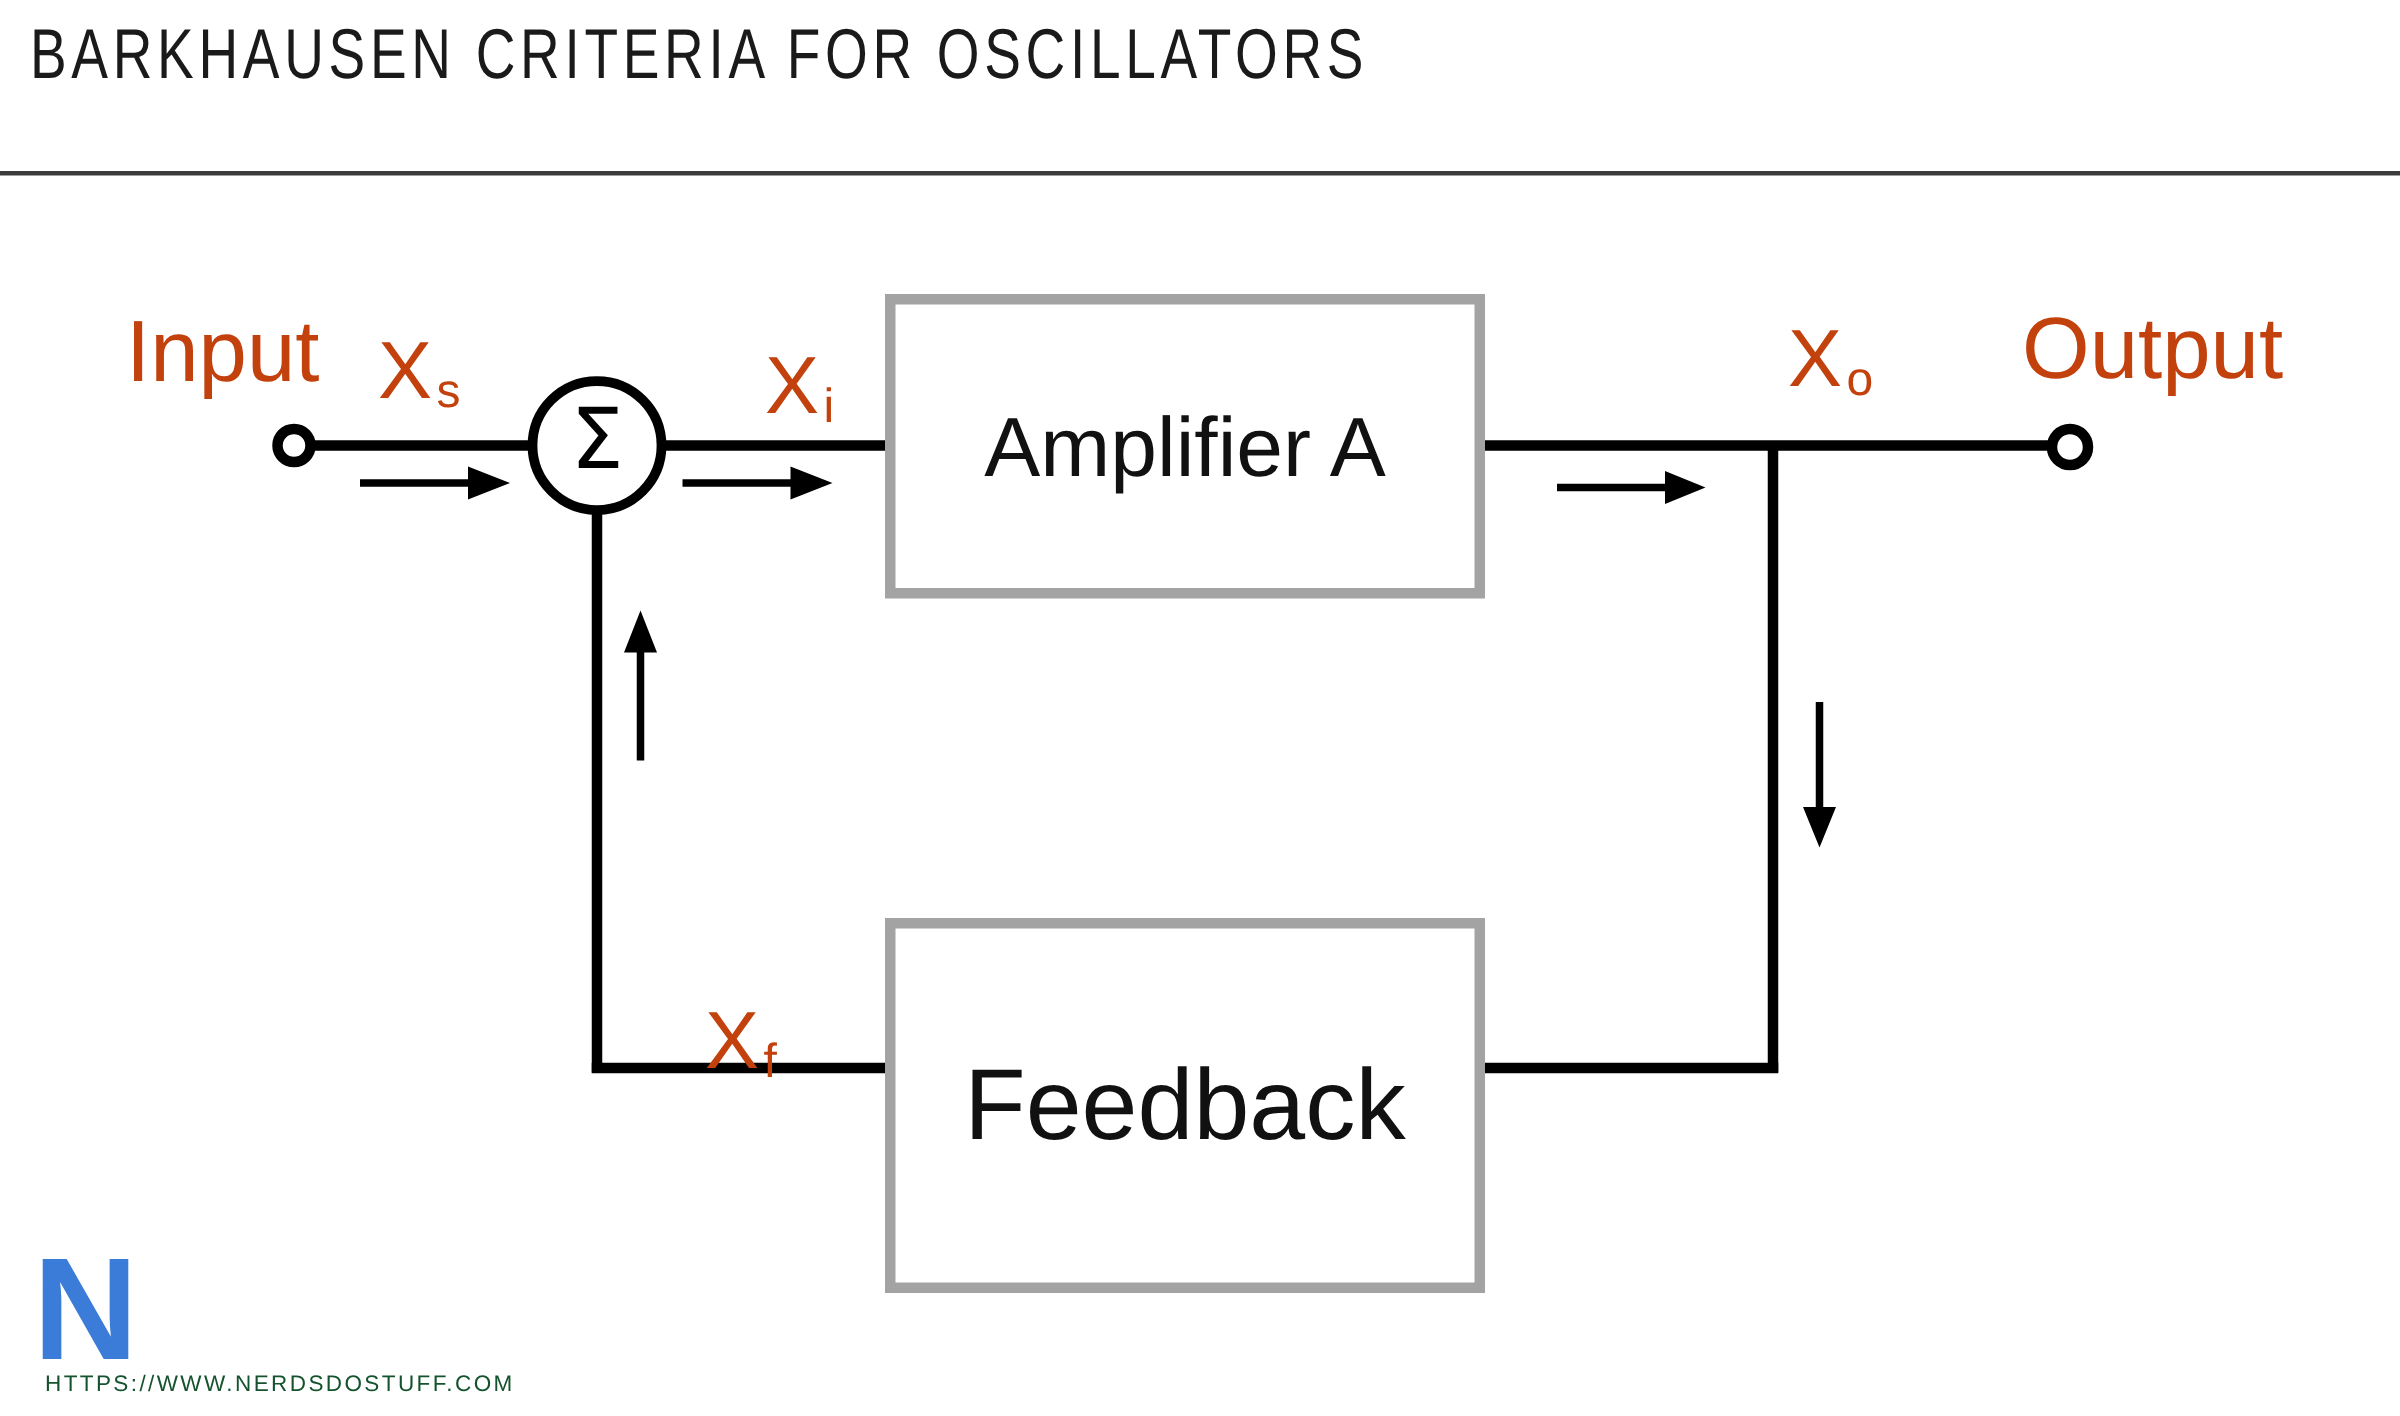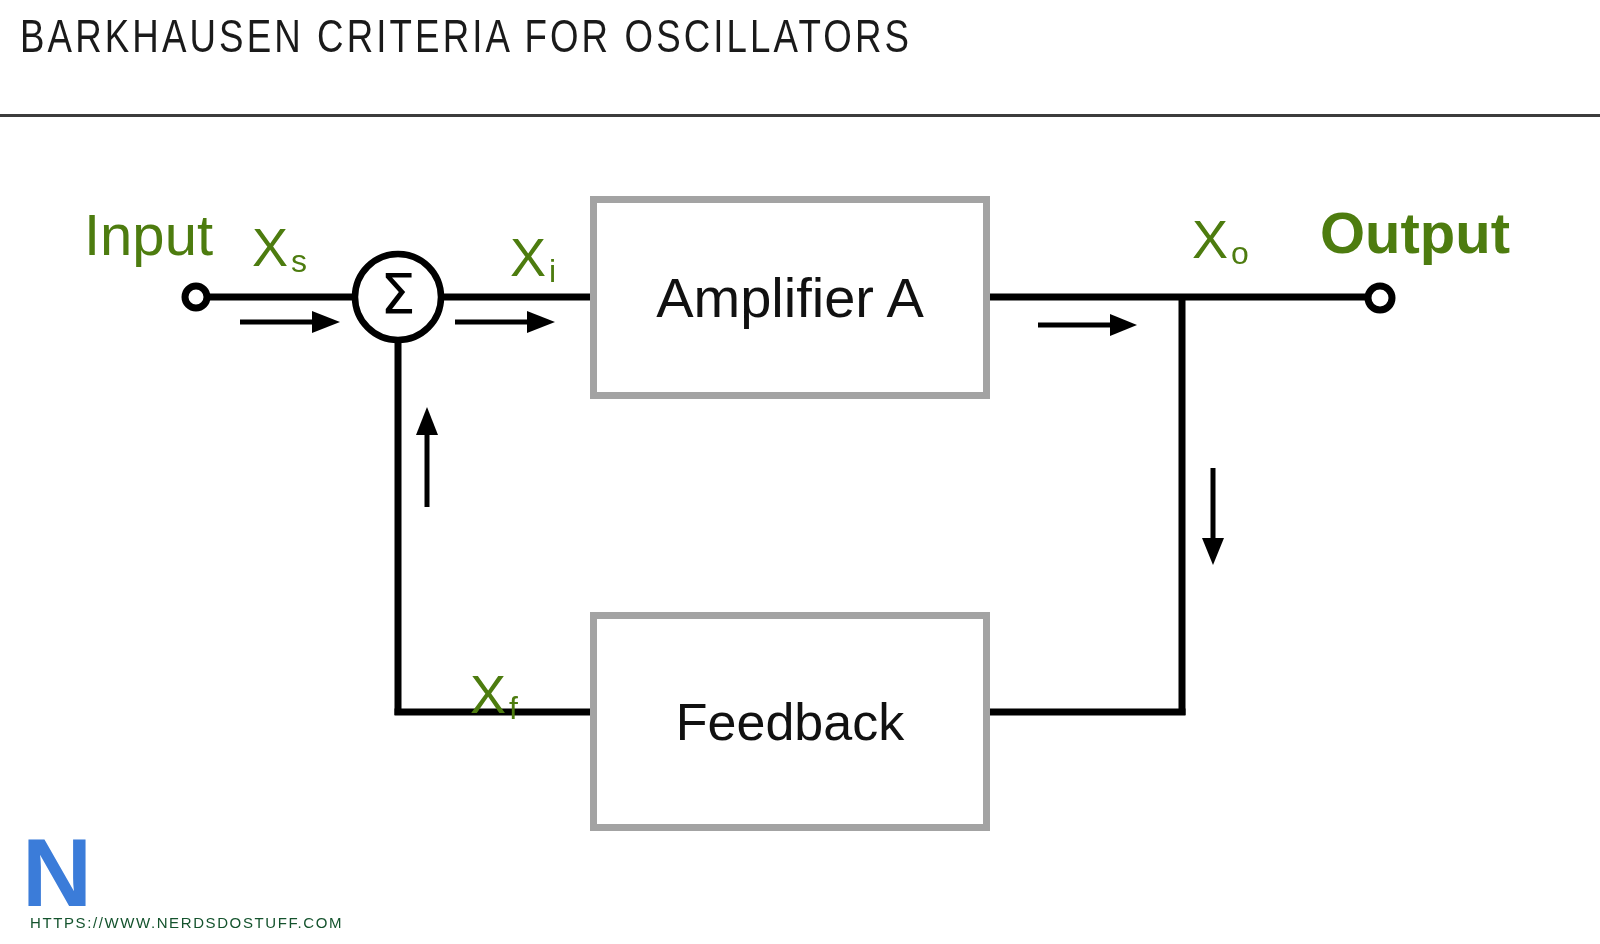--- a/index.html
+++ b/index.html
@@ -49,27 +49,27 @@
     text-align: center;
     color: #111111;
   }
   .block.amp {
     left: 590px; top: 196px;
     width: 400px; height: 203px;
     font-size: 56px;
   }
   .block.fbk {
     left: 590px; top: 612px;
-    width: 400px; height: 219px;
-    font-size: 52px;
+    width: 400px; height: 250px;
+    font-size: 67px;
     line-height: 70px;
   }
   .label {
     position: absolute;
-    color: #4d7c0f;
+    color: #c2410c;
     white-space: nowrap;
     line-height: 1;
   }
   .io-label { font-size: 58px; }
   .sig {
     font-size: 54px;
   }
   .sig sub {
     font-size: 32px;
     vertical-align: -0.18em;
@@ -158,21 +158,21 @@
   <div class="block amp">
     <span>Amplifier A</span>
   </div>
   <div class="block fbk">
     <span>
       <span>Feedback</span><br>
     </span>
   </div>
 
   <div class="label io-label" style="left:84px; top:206px;">Input</div>
-  <div class="label io-label" style="left:1320px; top:204px;font-weight:bold;">Output</div>
+  <div class="label io-label" style="left:1348px; top:204px;">Output</div>
 
   <div class="label sig" style="left:252px; top:220px;text-align:right;"><span>X</span><sub>s</sub></div>
   <div class="label sig" style="left:470px; top:230px;margin-left:40px;"><span>X</span><sub>i</sub></div>
   <div class="label sig" style="left:1192px; top:212px;"><span>X</span><sub>o</sub></div>
   <div class="label sig" style="left:470px; top:646px;margin-top:21px;"><span>X</span><sub>f</sub></div>
 
   <div class="logo logo-n label">N</div>
   <div class="logo logo-url label">HTTPS://WWW.NERDSDOSTUFF.COM</div>
 
 </div>

